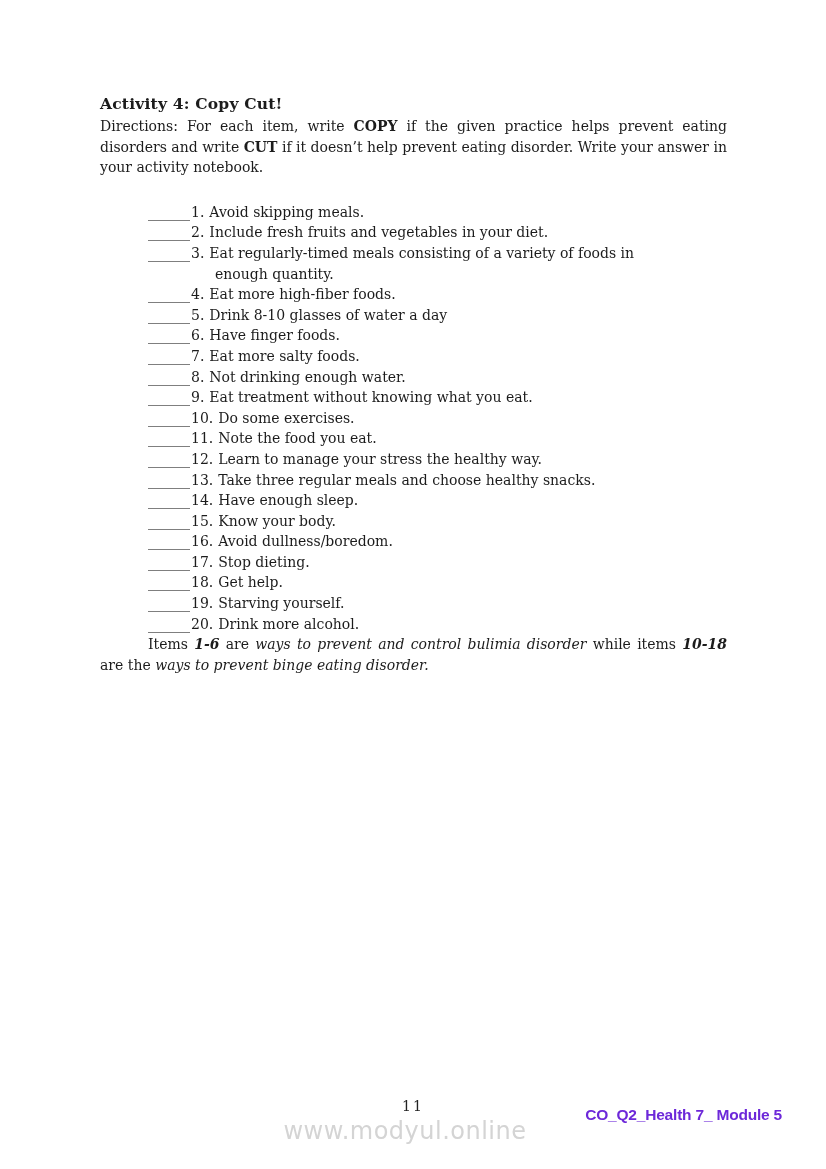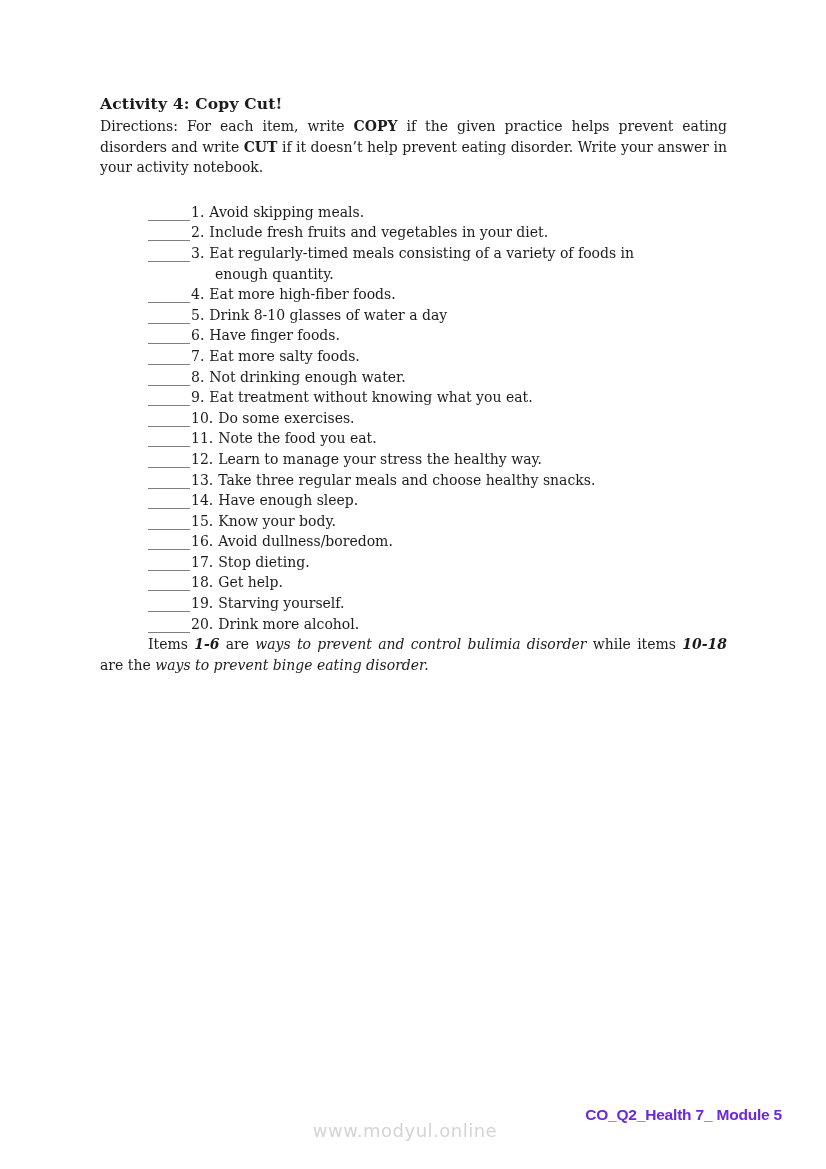--- a/index.html
+++ b/index.html
@@ -60,21 +60,21 @@
     letter-spacing: 2px;
     color: #222222;
   }
   .watermark {
     position: absolute;
     top: 1119px;
     left: 0;
     width: 810px;
     text-align: center;
     font-family: "DejaVu Sans", "Liberation Sans", sans-serif;
-    font-size: 18px;
+    font-size: 24px;
     line-height: 24px;
     color: #d4d4d4;
     letter-spacing: 0.5px;
   }
   .module-code {
     position: absolute;
     top: 1103px;
     right: 44px;
     font-family: Liberation Sans, sans-serif;
     font-weight: bold;
@@ -117,15 +117,16 @@
       <div class="list-row"><span class="blank">______</span><span class="num">18.</span><span class="item-text">Get help.</span></div>
       <div class="list-row"><span class="blank">______</span><span class="num">19.</span><span class="item-text">Starving yourself.</span></div>
       <div class="list-row"><span class="blank">______</span><span class="num">20.</span><span class="item-text">Drink more alcohol.</span></div>
     </div>
 
     <p class="body-par note"><span>Items </span><span class="bold-ital">1-6</span><span> are </span><span class="ital">ways to prevent and control bulimia disorder</span><span> while items </span><span class="bold-ital">10-18</span><span> are the </span><span class="ital">ways to prevent binge eating disorder.</span><span></span></p>
 
 
   </div>
 
+  <div class="page-number">11</div>
   <div class="watermark">www.modyul.online</div>
   <div class="module-code">CO_Q2_Health 7_ Module 5</div>
 </div>
 
 </body></html>

